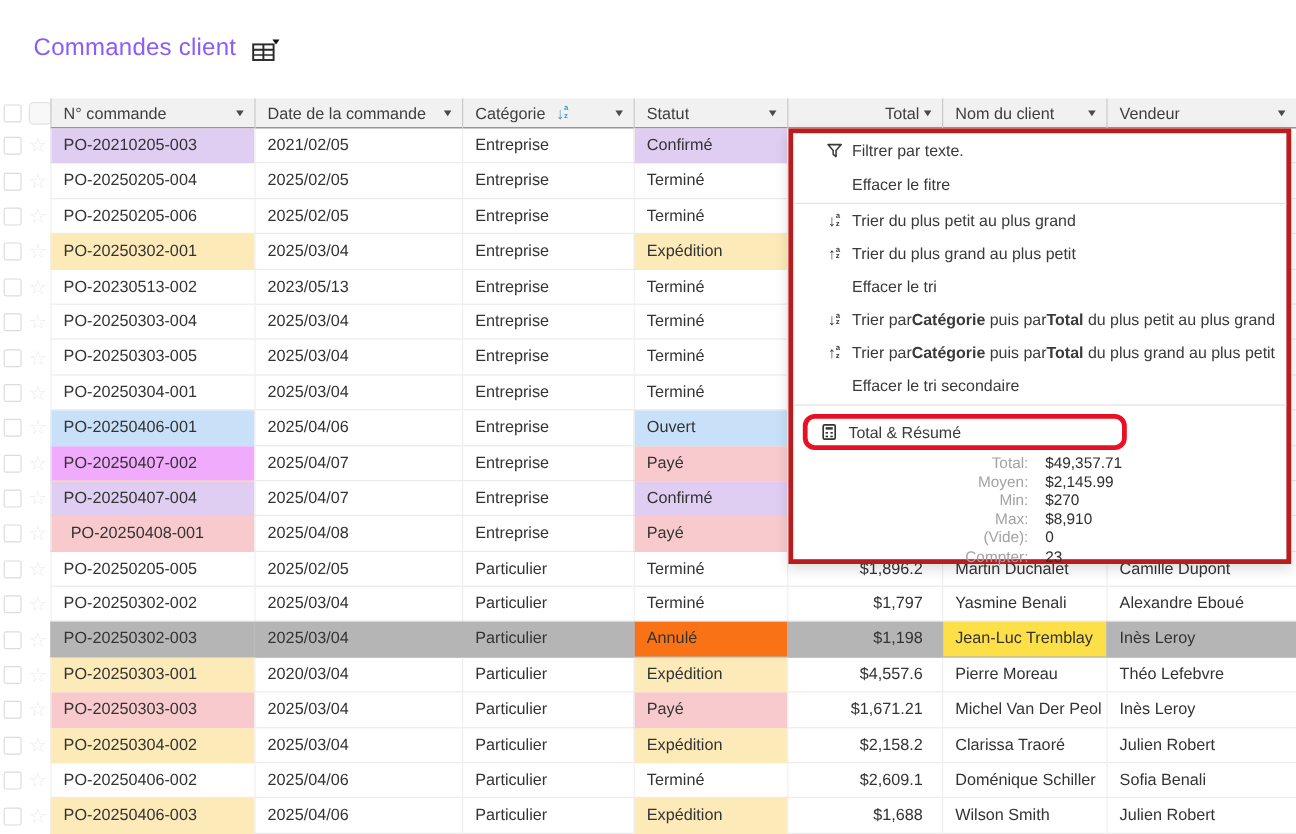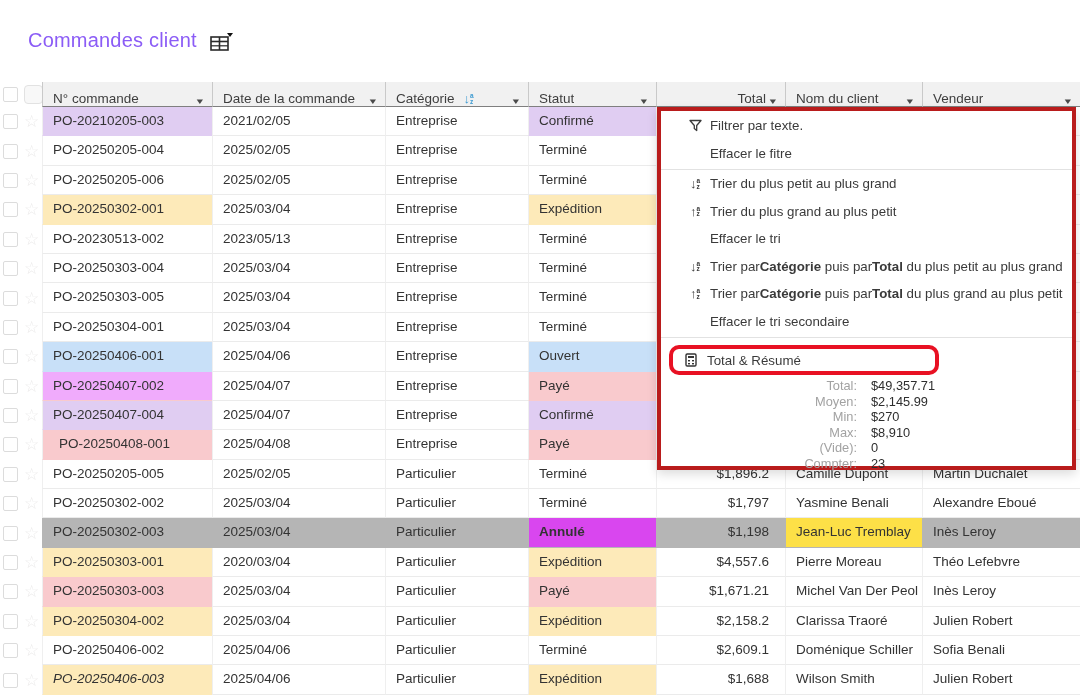--- a/index.html
+++ b/index.html
@@ -11,21 +11,21 @@
   
   .title-bar{position:absolute;left:28px;top:26px;display:flex;align-items:center;gap:12px;}
   .title-text{font-size:20px;color:#8b5cf6;letter-spacing:.2px;}
   .view-switcher{display:flex;align-items:flex-start;cursor:pointer;margin-top:6px;}
   
   .grid{position:absolute;left:0;top:82px;width:1080px;}
   .grid-row{display:grid;grid-template-columns:42px 170px 173px 143px 128px 129px 137px 158px;}
   .hrow{height:25px;}
   .hcell{
     background:#f1f1f1;border-bottom:1px solid #7f7f7f;border-left:1px solid #c9c9c9;
-    display:flex;align-items:flex-end;justify-content:space-between;
+    display:flex;align-items:center;justify-content:space-between;
     padding:0 8px 0 10px;font-size:13.5px;color:#3e3e3e;box-sizing:border-box;cursor:pointer;
   }
   .hcell:first-of-type{border-left:none;}
   .hcell .hleft{display:flex;align-items:center;gap:9px;min-width:0;white-space:nowrap;overflow:hidden;}
   .hcell.right{justify-content:flex-end;gap:3px;}
   .harrow{font-size:8px;color:#4a4a4a;transform:scaleX(1.35);flex:none;}
   .gutter-h{display:flex;align-items:center;gap:6px;padding-left:3px;box-sizing:border-box;}
   .cb{width:13px;height:13px;border:1px solid #dcdcdc;border-radius:2px;background:#fff;flex:none;cursor:pointer;}
   .plusbtn{width:17px;height:17px;border:1px solid #e2e2e2;border-radius:4px;background:#f8f8f8;
     color:#c4c4c4;font-size:13px;line-height:15px;text-align:center;cursor:pointer;flex:none;}
@@ -293,22 +293,22 @@
       <div class="grid-row brow">
         <div class="gutter-c">
           <span class="cb"></span>
           <span class="star">☆</span>
         </div>
         <div class="cell">PO-20250205-005</div>
         <div class="cell">2025/02/05</div>
         <div class="cell">Particulier</div>
         <div class="cell">Terminé</div>
         <div class="cell num">$1,896.2</div>
+        <div class="cell">Martin Duchalet</div>
         <div class="cell">Camille Dupont</div>
-        <div class="cell">Martin Duchalet</div>
       </div>
       <div class="grid-row brow">
         <div class="gutter-c">
           <span class="cb"></span>
           <span class="star">☆</span>
         </div>
         <div class="cell">PO-20250302-002</div>
         <div class="cell">2025/03/04</div>
         <div class="cell">Particulier</div>
         <div class="cell">Terminé</div>
@@ -317,21 +317,21 @@
         <div class="cell">Alexandre Eboué</div>
       </div>
       <div class="grid-row brow">
         <div class="gutter-c">
           <span class="cb"></span>
           <span class="star">☆</span>
         </div>
         <div class="cell" style="background: rgb(181, 181, 181); border-bottom-color: rgb(181, 181, 181); border-left-color: rgb(181, 181, 181);">PO-20250302-003</div>
         <div class="cell" style="background: rgb(181, 181, 181); border-bottom-color: rgb(181, 181, 181); border-left-color: rgb(181, 181, 181);">2025/03/04</div>
         <div class="cell" style="background: rgb(181, 181, 181); border-bottom-color: rgb(181, 181, 181); border-left-color: rgb(181, 181, 181);">Particulier</div>
-        <div class="cell" style="background: #d946ef; border-bottom-color: rgb(181, 181, 181); border-left-color: rgb(181, 181, 181); font-weight: bold;">Annulé</div>
+        <div class="cell" style="background: #f97316; border-bottom-color: rgb(181, 181, 181); border-left-color: rgb(181, 181, 181);">Annulé</div>
         <div class="cell num" style="background: rgb(181, 181, 181); border-bottom-color: rgb(181, 181, 181); border-left-color: rgb(181, 181, 181);">$1,198</div>
         <div class="cell" style="background: #fde047; border-bottom-color: rgb(181, 181, 181); border-left-color: rgb(181, 181, 181);">Jean-Luc Tremblay</div>
         <div class="cell" style="background: rgb(181, 181, 181); border-bottom-color: rgb(181, 181, 181); border-left-color: rgb(181, 181, 181);">Inès Leroy</div>
       </div>
       <div class="grid-row brow">
         <div class="gutter-c">
           <span class="cb"></span>
           <span class="star">☆</span>
         </div>
         <div class="cell" style="background: rgb(253, 234, 185); border-bottom-color: rgb(253, 234, 185);">PO-20250303-001</div>
@@ -379,21 +379,21 @@
         <div class="cell">Terminé</div>
         <div class="cell num">$2,609.1</div>
         <div class="cell">Doménique Schiller</div>
         <div class="cell">Sofia Benali</div>
       </div>
       <div class="grid-row brow">
         <div class="gutter-c">
           <span class="cb"></span>
           <span class="star">☆</span>
         </div>
-        <div class="cell" style="background: rgb(253, 234, 185); border-bottom-color: rgb(253, 234, 185); font-style: italic;">PO-20250406-003</div>
+        <div class="cell" style="background: rgb(253, 234, 185); border-bottom-color: rgb(253, 234, 185);">PO-20250406-003</div>
         <div class="cell">2025/04/06</div>
         <div class="cell">Particulier</div>
         <div class="cell" style="background: rgb(253, 234, 185); border-bottom-color: rgb(253, 234, 185);">Expédition</div>
         <div class="cell num">$1,688</div>
         <div class="cell">Wilson Smith</div>
         <div class="cell">Julien Robert</div>
       </div>
     </div>
 </div>
 

